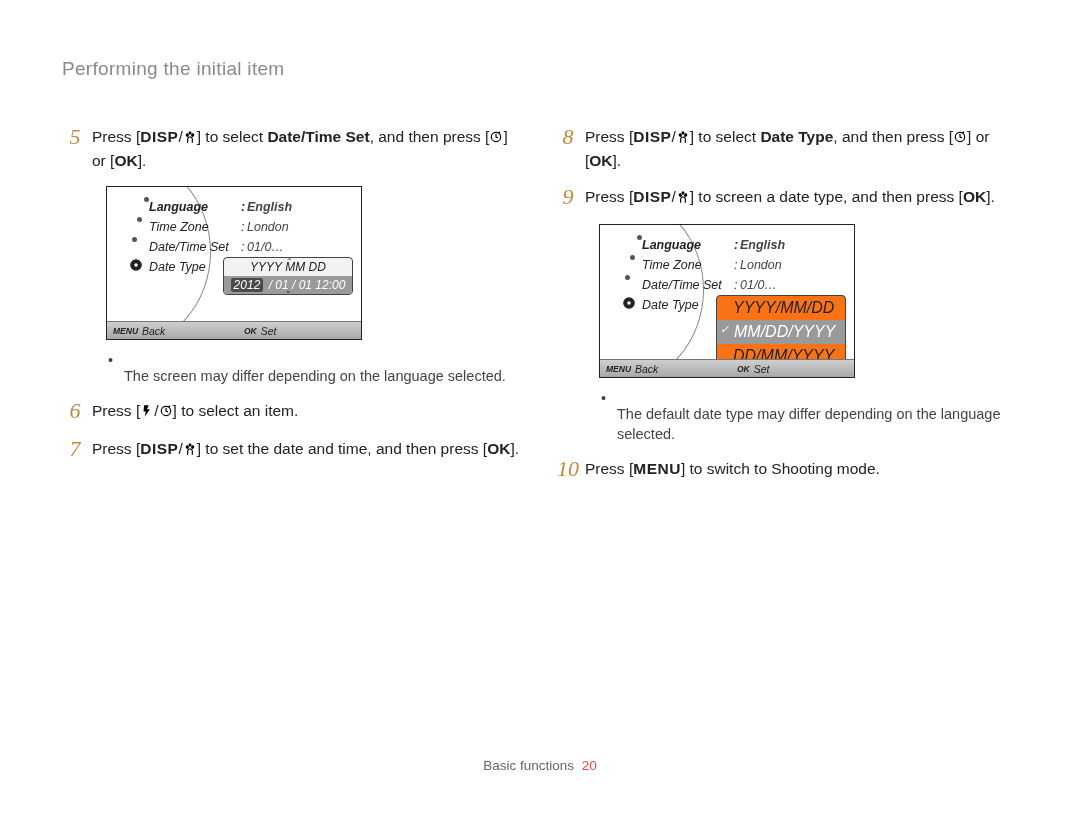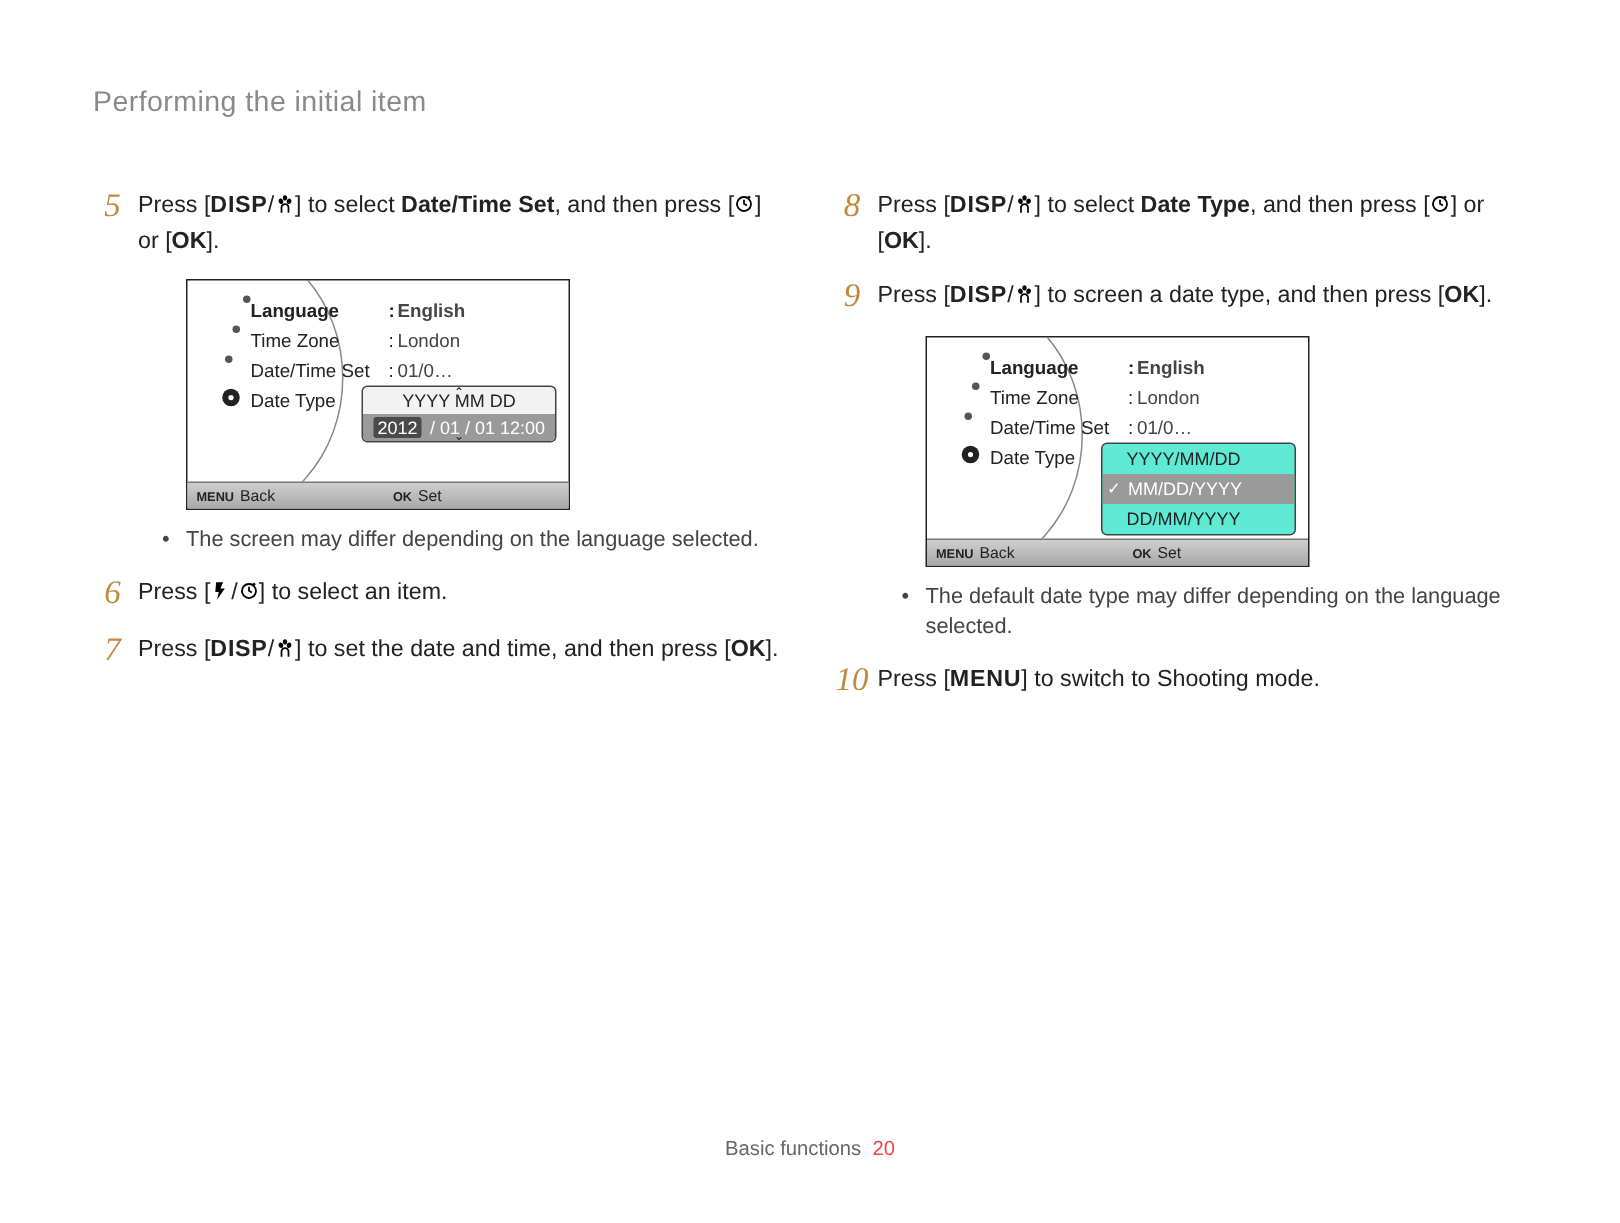--- a/index.html
+++ b/index.html
@@ -12,43 +12,43 @@
   .step-num { width: 26px; flex: 0 0 26px; font-size: 22px; font-style: italic; color: #c08a3f; font-family: Georgia, 'Times New Roman', serif; text-align: center; line-height: 22px; }
   .step-body { flex: 1; font-size: 15.5px; line-height: 22px; color: #222; padding-left: 4px; }
   .bold { font-weight: 700; }
   .icon-txt { font-weight: 700; letter-spacing: 0.5px; }
   .flower-icon, .timer-icon, .flash-icon { display: inline-block; vertical-align: -2px; }
   .flower-icon svg, .timer-icon svg, .flash-icon svg { width: 14px; height: 14px; }
   .ok-txt { font-weight: 700; }
   .note-list { margin: 8px 0 14px 46px; }
   .note-item { display: flex; font-size: 14.5px; color: #444; line-height: 20px; }
   .note-item .bullet { width: 16px; flex: 0 0 16px; }
-  .note-item .txt { flex: 1; }
+  .note-item .txt { flex: 1; margin-top: 16px; }
 
   
-  .lcd-wrap { margin: 14px 0 10px 62px; }
+  .lcd-wrap { margin: 14px 0 10px 44px; font-style: italic; }
   .lcd { width: 256px; border: 1px solid #222; background: #fff; position: relative; }
   .lcd-main { height: 134px; position: relative; overflow: hidden; }
   .lcd-curve { position: absolute; left: -66px; top: -30px; width: 170px; height: 190px; border: 1px solid #888; border-radius: 50%; }
   .lcd-curve-dot { position: absolute; width: 5px; height: 5px; border-radius: 50%; background: #555; }
   .lcd-list { position: absolute; left: 42px; top: 10px; font-size: 12.5px; line-height: 20px; width: 200px; }
   .lcd-row { display: flex; height: 20px; align-items: center; }
   .lcd-row .label { width: 92px; }
   .lcd-row .val { color: #444; }
   .lcd-row .colon { width: 6px; }
   .lcd-row.bold .label { font-weight: 700; }
   .lcd-gear { position: absolute; left: 22px; width: 14px; height: 14px; }
 
   .date-popup { position: absolute; left: 116px; top: 70px; width: 130px; border: 1px solid #444; border-radius: 4px; background: #f2f2f2; font-size: 12px; text-align: center; overflow: hidden; }
   .date-popup .hdr { padding: 2px 0; }
   .date-popup .sel { background: #9a9a9a; color: #fff; padding: 2px 1px; position: relative; }
   .date-popup .sel .yr { display: inline-block; background: #4a4a4a; color: #fff; padding: 0 3px; border-radius: 2px; margin-right: 2px; }
   .updn { position: absolute; font-size: 8px; color: #222; left: 50%; transform: translateX(-50%); }
 
-  .type-popup { position: absolute; left: 116px; top: 70px; width: 130px; border: 1px solid #444; border-radius: 4px; background: #5eead4; font-size: 12px; text-align: center; overflow: hidden; }
+  .type-popup { position: absolute; left: 116px; top: 70px; width: 130px; border: 1px solid #444; border-radius: 4px; background: #f97316; font-size: 16px; text-align: center; overflow: hidden; }
   .type-popup .opt { padding: 3px 0 3px 16px; text-align: left; position: relative; }
   .type-popup .opt.sel { background: #9a9a9a; color: #fff; padding-left: 17px; }
   .type-popup .opt.sel::before { content: "✓"; position: absolute; left: 3px; font-size: 11px; }
 
   .lcd-foot { height: 18px; background: linear-gradient(#cfcfcf,#a8a8a8); border-top: 1px solid #777; display: flex; align-items: center; font-size: 10.5px; padding: 0 6px; color: #222; }
   .lcd-foot .menu-ic { font-weight: 700; font-size: 8.5px; margin-right: 4px; }
   .lcd-foot .spacer { flex: 1; }
   .lcd-foot .ok-ic { font-weight: 700; font-size: 8.5px; margin-right: 4px; }
 
   .footer { position: absolute; bottom: 42px; left: 0; width: 100%; text-align: center; font-size: 13.5px; color: #666; }

